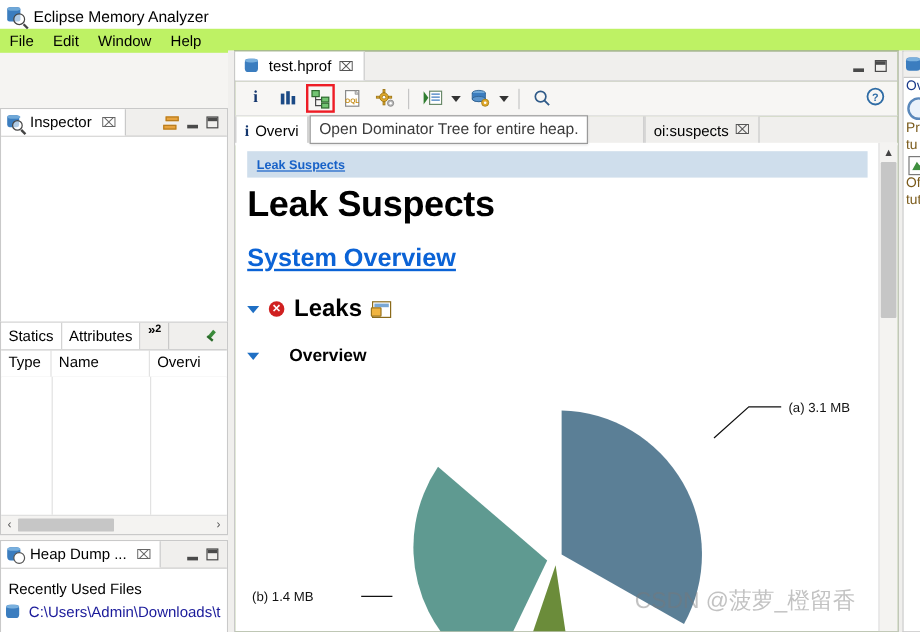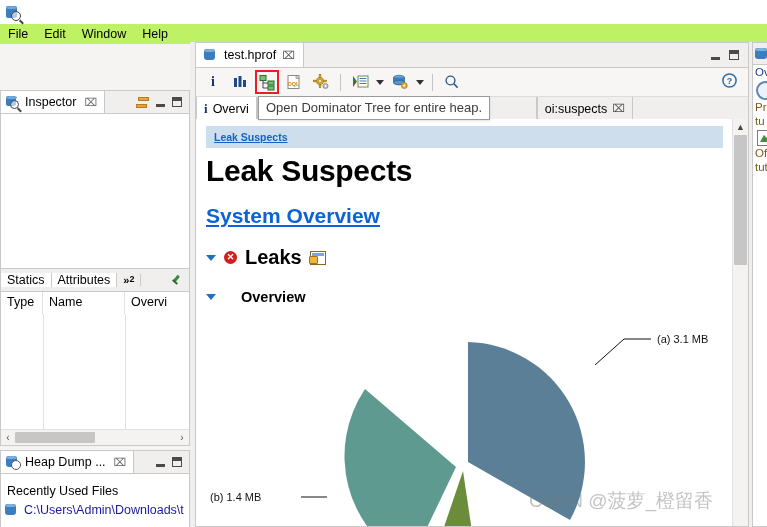--- a/index.html
+++ b/index.html
@@ -44,21 +44,21 @@
   .icon-restore{width:13px;height:11px;position:relative;}
   .icon-restore .a1,.icon-restore .a2{position:absolute;width:11px;height:4px;background:#e8a33d;border:1px solid #b87d20;box-sizing:border-box;}
   .icon-restore .a1{top:0;left:2px;}
   .icon-restore .a2{bottom:0;left:0;}
 
   .inspector{left:0;top:0;width:190px;height:222px;margin-top:48px;}
   .inspector .pane{position:absolute;left:0;right:0;top:23px;bottom:0;background:#fff;}
 
   
   .statics{left:0;top:226px;width:190px;height:178px;}
-  .statics .viewtabs{background:#f0efed;align-items:center;}
+  .statics .viewtabs{background:#f0efed;}
   .stab{display:flex;align-items:center;padding:0 6px;font-size:12.5px;background:#fff;border-right:1px solid #c9c9c9;}
   .stab.sel{background:#fff;}
   .chev{display:flex;align-items:flex-start;padding:0 6px;font-size:11px;font-weight:bold;background:#f0efed;border-right:1px solid #c9c9c9;}
   .chev sub{font-size:9px;}
   .pin{margin-left:auto;padding:0 7px;display:flex;align-items:center;}
   .pin-g{width:11px;height:11px;position:relative;}
   .pin-g:before{content:"";position:absolute;left:4px;top:0;width:3px;height:7px;background:#3a8a3a;transform:rotate(40deg);}
   .pin-g:after{content:"";position:absolute;left:1px;top:6px;width:6px;height:2px;background:#2a6a2a;transform:rotate(40deg);}
   .colhdr{display:flex;height:22px;border-bottom:1px solid #d8d8d8;background:#fff;}
   .colhdr .c{padding:3px 6px;font-size:12.5px;border-right:1px solid #e2e2e2;box-sizing:border-box;}
@@ -141,20 +141,21 @@
 </head>
 <body>
 
 <div class="app">
 
   <div class="titlebar">
     <span class="app-icon">
       <span class="db"></span>
         <span class="mg"></span>
     </span>
+    <span class="ttl">Eclipse Memory Analyzer</span>
   </div>
 
   <div class="menubar">
     <div class="mi">File</div>
     <div class="mi">Edit</div>
     <div class="mi">Window</div>
     <div class="mi">Help</div>
   </div>
 
   <div class="body">

